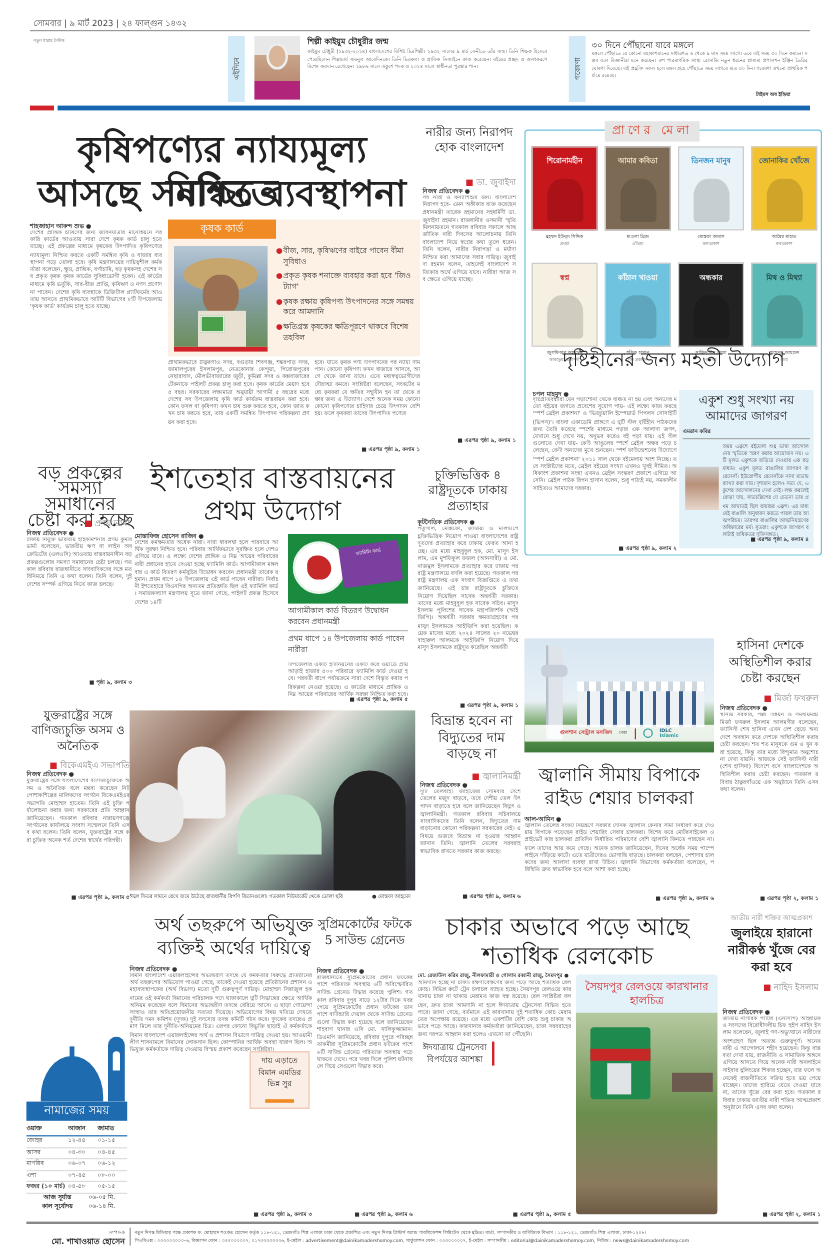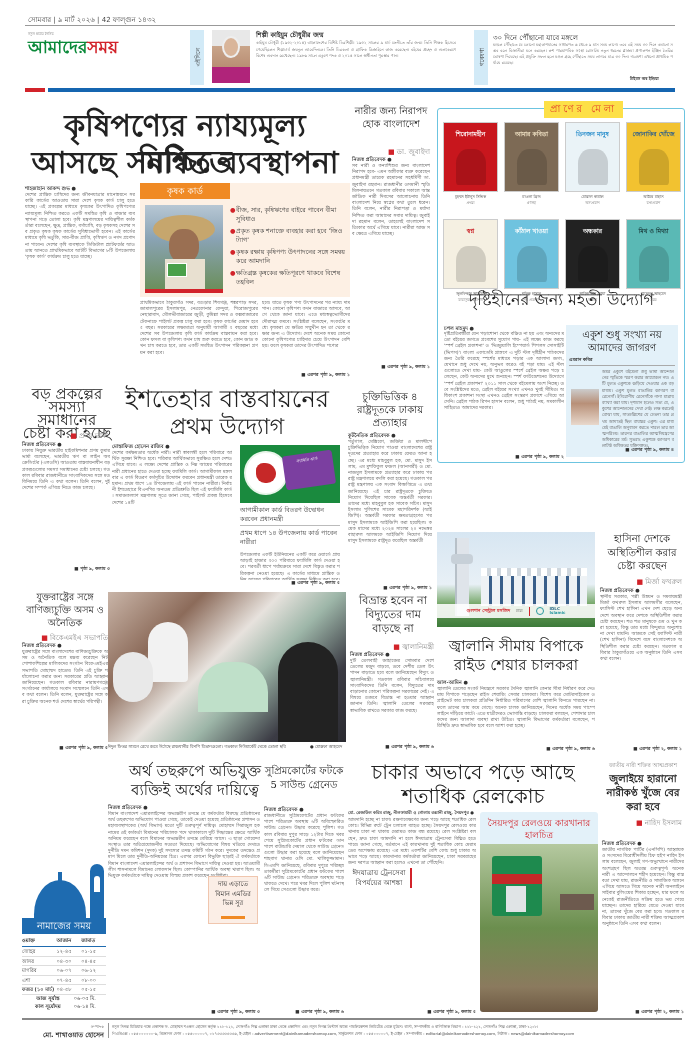--- a/index.html
+++ b/index.html
@@ -9,28 +9,25 @@
 .hl{font-family:"DejaVu Serif",serif;color:#222;text-align:center;font-weight:normal}
 .by{font-size:7px;color:#888;text-align:right}
 .by:before{content:"■ ";color:#d2232a}
 .kicker{font-size:5px;font-weight:bold;color:#333}
 .cont{font-size:4.5px;color:#333;text-align:right;font-weight:bold}
 .img{overflow:hidden}
 </style>
 </head>
 <body>
 
-<div class="abs" style="left:28px;top:14px;font-size:7px;color:#444">সোমবার | ৯ মার্ট ২০২৬ | 42 ফাল্গুন ১৪৩২</div>
+<div class="abs" style="left:28px;top:14px;font-size:7px;color:#444">সোমবার | ৯ মার্ট 2023 | ২৪ ফাল্গুন ১৪৩২</div>
 <div class="abs" style="left:25px;top:25px;width:650px;height:1px;background:#999"></div>
 
 <div class="abs" style="left:28px;top:32px;width:150px">
   <div style="font-size:3.5px;color:#666">নতুন ধারার দৈনিক</div>
-  <div style="font-family:'DejaVu Serif',serif;font-size:17px;font-weight:bold;line-height:20px">
-    <span style="color:#0b8a3a">আমাদের</span><span style="color:#d2232a">সময়</span>
-  </div>
 </div>
 
 <div class="abs" style="left:190px;top:30px;width:14px;height:55px;background:#d2eaf7;display:flex;align-items:center;justify-content:center">
   <span style="writing-mode:vertical-rl;transform:rotate(180deg);font-size:6px;color:#333">এইদিনে</span>
 </div>
 <div class="abs img" style="left:212px;top:30px;width:38px;height:53px;background:linear-gradient(#e8e8e8 0,#e8e8e8 30%,#c9a58a 30%,#b98e74 70%,#b0247a 70%)">
   <div style="position:absolute;left:10px;top:6px;width:18px;height:22px;border-radius:50%;background:#d9b59a;border:2px solid #eee"></div>
 </div>
 <div class="abs" style="left:256px;top:30px;width:100px">
   <div style="font-size:6.5px;font-weight:bold;color:#222;margin-bottom:2px">শিল্পী কাইয়ুম চৌধুরীর জন্ম</div>
@@ -72,21 +69,21 @@
   </div>
 </div>
 
 <div class="abs hl" style="left:352px;top:104px;width:78px;font-size:9.5px;line-height:13px">নারীর জন্য নিরাপদ হোক বাংলাদেশ</div>
 <div class="abs by" style="left:352px;top:146px;width:78px">ডা. জুবাইদা</div>
 <div class="abs kicker" style="left:352px;top:156px">নিজস্ব প্রতিবেদক ●</div>
 <div class="abs txt" style="left:352px;top:163px;width:78px;height:200px">সব নারী ও কন্যাশিশুর জন্য বাংলাদেশ নিরাপদ হবে- এমন অঙ্গীকার ব্যক্ত করেছেন প্রধানমন্ত্রী তারেক রহমানের সহধর্মিণী ডা. জুবাইদা রহমান। রাজধানীর ওসমানী স্মৃতি মিলনায়তনে গতকাল রবিবার সকালে আন্তর্জাতিক নারী দিবসের আলোচনায় তিনি বাংলাদেশ নিয়ে স্বপ্নের কথা তুলে ধরেন। তিনি বলেন, নারীর নিরাপত্তা ও মর্যাদা নিশ্চিত করা আমাদের সবার দায়িত্ব। জুবাইদা রহমান বলেন, তাহলেই বাংলাদেশ সত্যিকার অর্থে এগিয়ে যাবে। নারীরা আজ সব ক্ষেত্রে এগিয়ে যাচ্ছে।</div>
 <div class="abs cont" style="left:352px;top:364px;width:78px">■ এরপর পৃষ্ঠা ৯, কলাম ১</div>
 
 <div class="abs" style="left:437px;top:108px;width:248px;height:355px;border:1.5px solid #6cc4e0;border-radius:3px"></div>
-<div class="abs" style="left:544px;top:101px;padding:0 6px;background:#fde047;font-size:10px;color:#e2412a;letter-spacing:3px">প্রাণের মেলা</div>
+<div class="abs" style="left:504px;top:101px;padding:0 6px;background:#e5e5e5;font-size:10px;color:#e2412a;letter-spacing:3px">প্রাণের মেলা</div>
 <div class="abs" id="book-grid" style="left:443px;top:122px;width:238px;height:190px;display:grid;grid-template-columns:repeat(4,1fr);column-gap:6px;row-gap:4px">
     <div>
       <div style="height:70px;border:1px solid #ccc;background:#c8161d;position:relative;overflow:hidden">
         <div style="position:absolute;left:3px;top:6px;right:3px;font-size:6px;font-weight:bold;text-align:center;color:#fff">শিরোনামহীন</div>
         <div style="position:absolute;left:12px;bottom:6px;width:30px;height:36px;border-radius:40% 40% 10% 10%;background:rgba(0,0,0,.15)"></div>
       </div>
       <div style="font-size:3.8px;text-align:center;color:#333;margin-top:2px;white-space:nowrap;overflow:hidden">মুহম্মদ ইউনূস সিদ্দিক</div>
       <div style="font-size:3.5px;text-align:center;color:#666;white-space:nowrap;overflow:hidden">প্রথমা</div>
     </div>
     <div>

